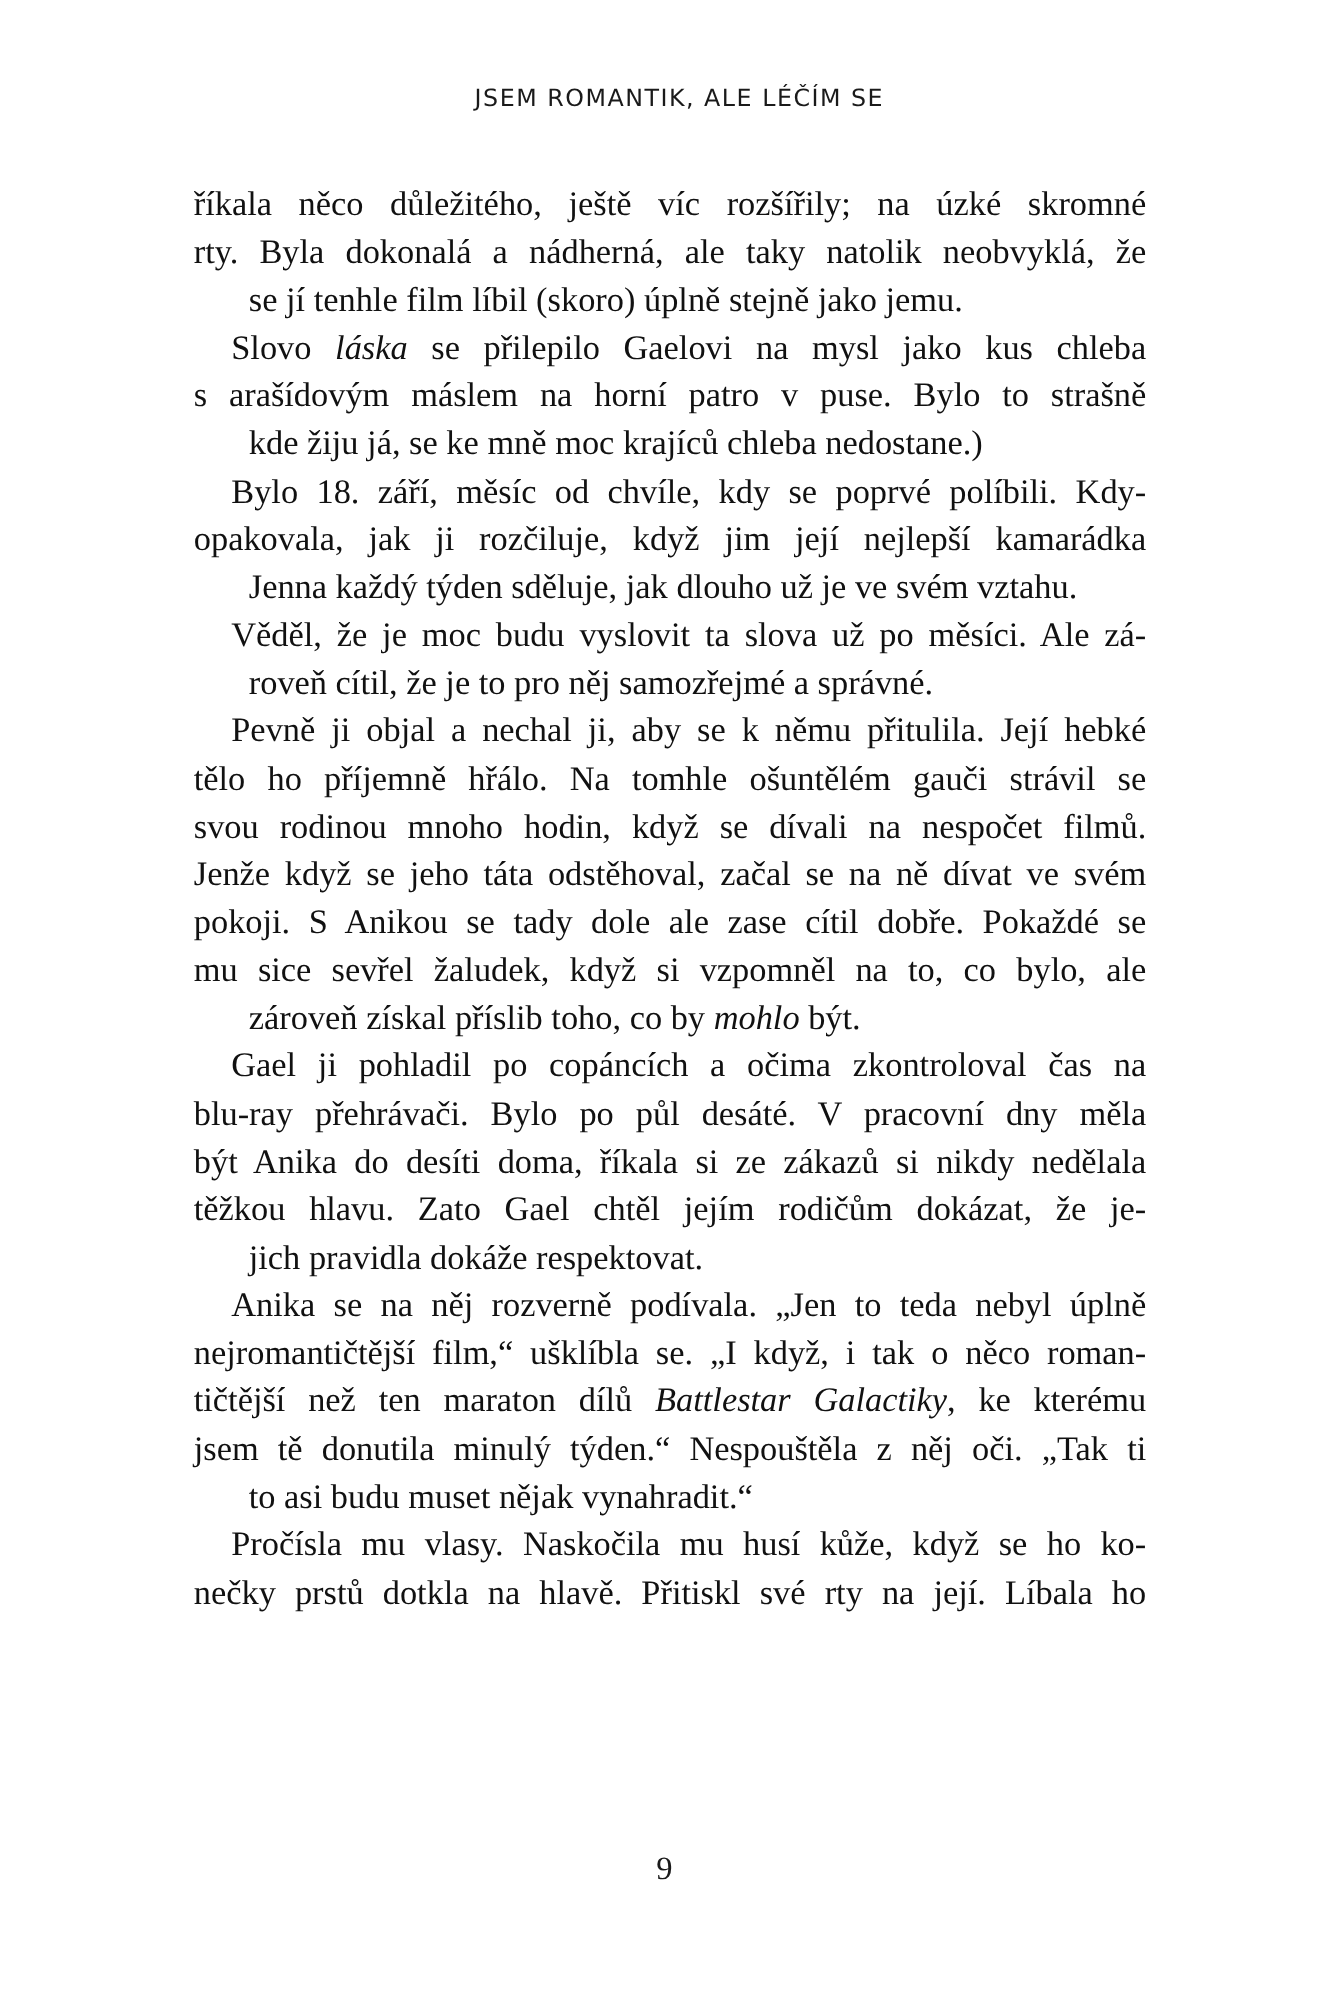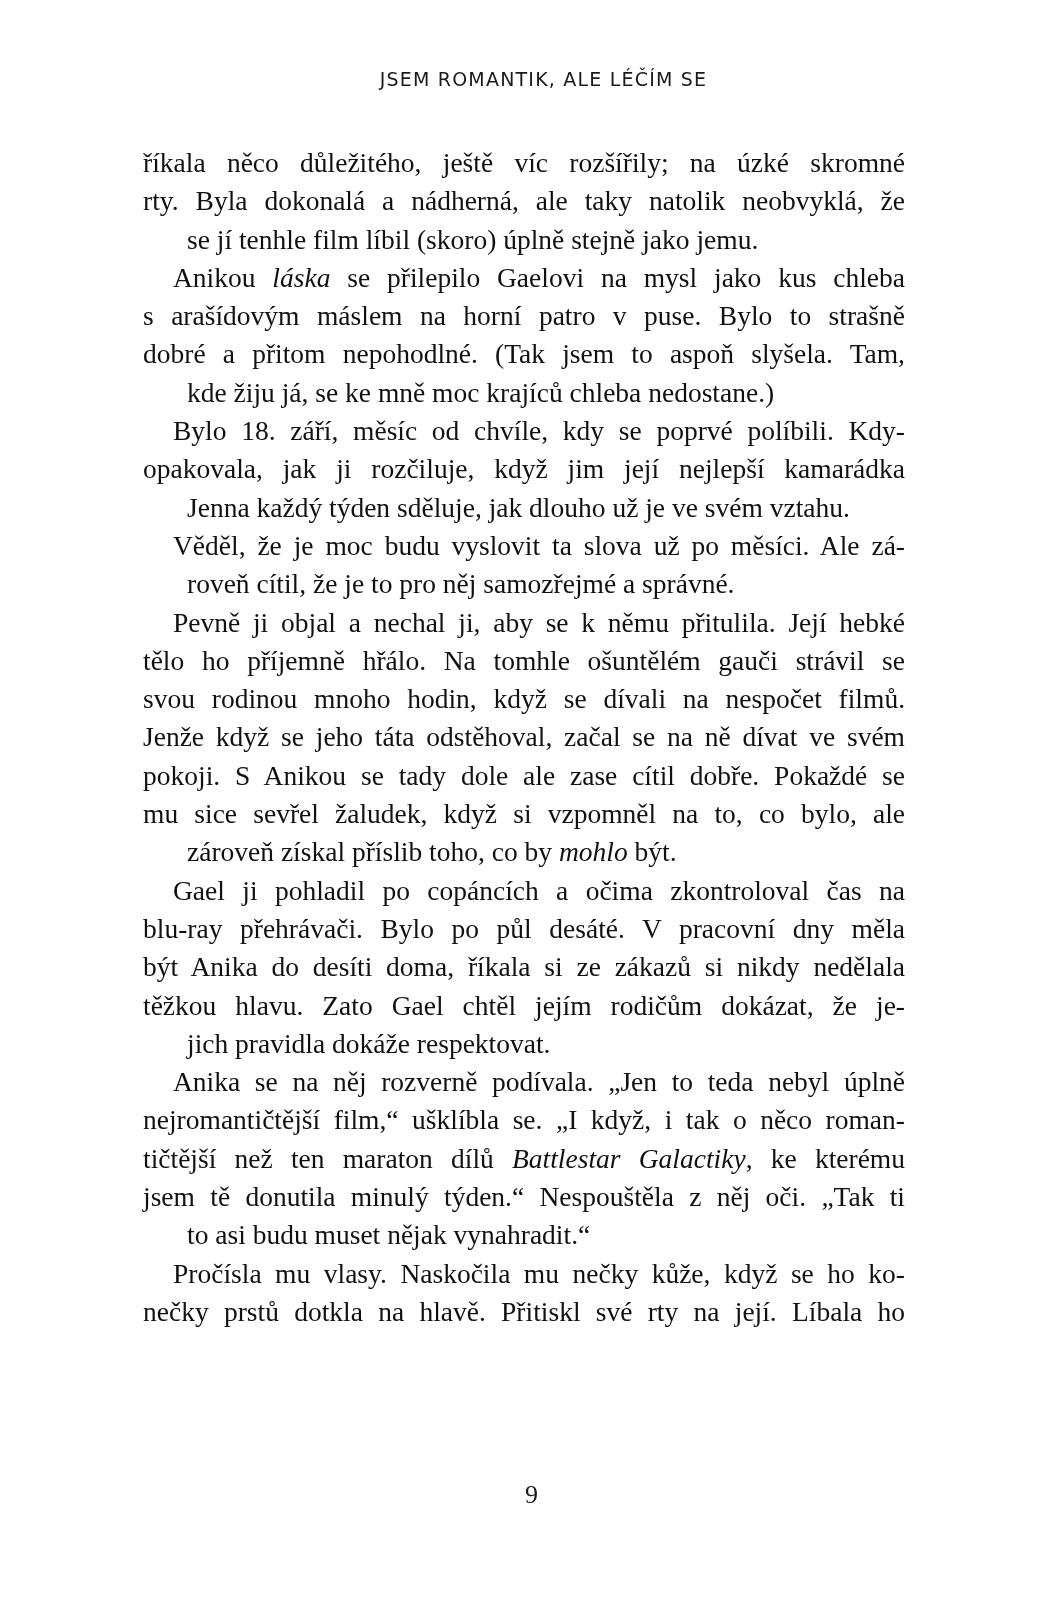--- a/index.html
+++ b/index.html
@@ -21,21 +21,21 @@
     width: 1063px;
     text-align: center;
     font-family: "DejaVu Sans", sans-serif;
     font-size: 19px;
     letter-spacing: 1.2px;
     color: #1a1a1a;
   }
   .text-block {
     position: absolute;
     top: 144px;
-    left: 143px;
+    left: 155px;
     width: 762px;
     font-family: "Liberation Serif", "DejaVu Serif", serif;
     font-size: 27.5px;
     line-height: 38.3px;
     text-align: justify;
     color: #111111;
   }
   .text-block p {
     margin: 0;
     text-indent: 0;
@@ -74,23 +74,22 @@
 
 <div class="running-head">JSEM ROMANTIK, ALE LÉČÍM SE</div>
 
 <div class="text-block" id="text-block">
     <p>
       <span class="line"><span>říkala něco důležitého, ještě víc rozšířily; na úzké skromné</span></span>
       <span class="line"><span>rty. Byla dokonalá a nádherná, ale taky natolik neobvyklá, že</span></span>
       <span class="line last"><span>se jí tenhle film líbil (skoro) úplně stejně jako jemu.</span></span>
     </p>
     <p>
-      <span class="line first"><span>Anikou </span><em>láska</em><span> se přilepilo Gaelovi na mysl jako kus chleba</span></span>
+      <span class="line first"><span>Slovo </span><em>láska</em><span> se přilepilo Gaelovi na mysl jako kus chleba</span></span>
       <span class="line"><span>s arašídovým máslem na horní patro v puse. Bylo to strašně</span></span>
-      <span class="line"><span>dobré a přitom nepohodlné. (Tak jsem to aspoň slyšela. Tam,</span></span>
       <span class="line last"><span>kde žiju já, se ke mně moc krajíců chleba nedostane.)</span></span>
     </p>
     <p>
       <span class="line first"><span>Bylo 18. září, měsíc od chvíle, kdy se poprvé políbili. Kdy-</span></span>
       <span class="line"><span>opakovala, jak ji rozčiluje, když jim její nejlepší kamarádka</span></span>
       <span class="line last"><span>Jenna každý týden sděluje, jak dlouho už je ve svém vztahu.</span></span>
     </p>
     <p>
       <span class="line first"><span>Věděl, že je moc budu vyslovit ta slova už po měsíci. Ale zá-</span></span>
       <span class="line last"><span>roveň cítil, že je to pro něj samozřejmé a správné.</span></span>
@@ -112,18 +111,18 @@
       <span class="line last"><span>jich pravidla dokáže respektovat.</span></span>
     </p>
     <p>
       <span class="line first"><span>Anika se na něj rozverně podívala. „Jen to teda nebyl úplně</span></span>
       <span class="line"><span>nejromantičtější film,“ ušklíbla se. „I když, i tak o něco roman-</span></span>
       <span class="line"><span>tičtější než ten maraton dílů </span><em>Battlestar Galactiky</em><span>, ke kterému</span></span>
       <span class="line"><span>jsem tě donutila minulý týden.“ Nespouštěla z něj oči. „Tak ti</span></span>
       <span class="line last"><span>to asi budu muset nějak vynahradit.“</span></span>
     </p>
     <p>
-      <span class="line first"><span>Pročísla mu vlasy. Naskočila mu nečky kůže, když se ho ko-</span></span>
+      <span class="line first"><span>Pročísla mu vlasy. Naskočila mu husí kůže, když se ho ko-</span></span>
       <span class="line"><span>nečky prstů dotkla na hlavě. Přitiskl své rty na její. Líbala ho</span></span>
     </p>
   </div>
 
 <div class="folio">9</div>
 
 </body></html>

